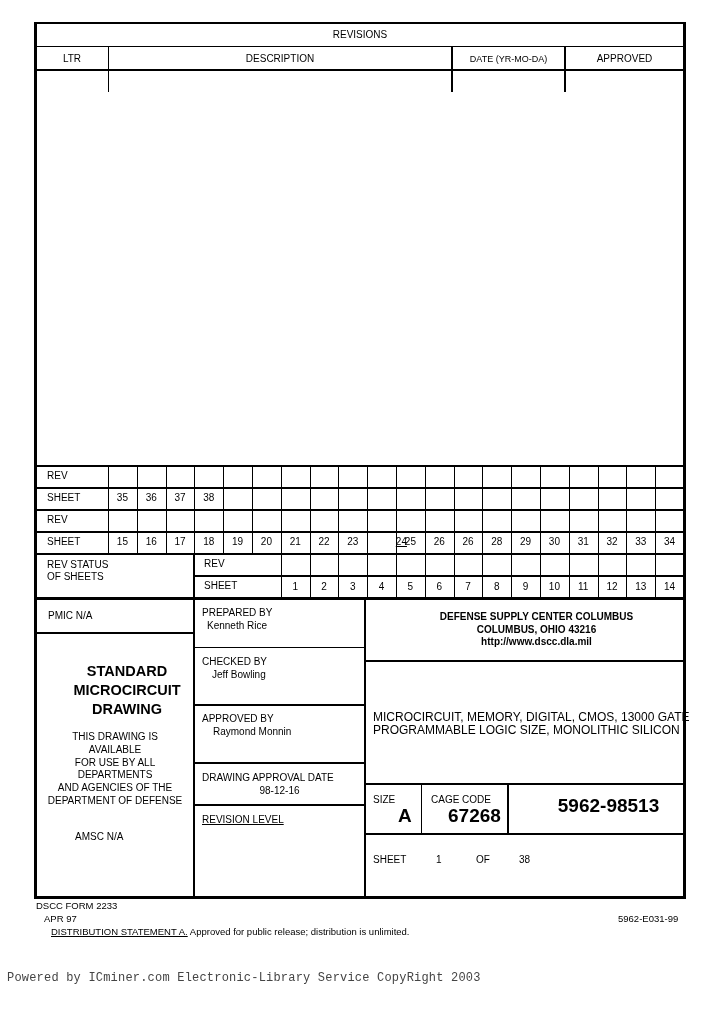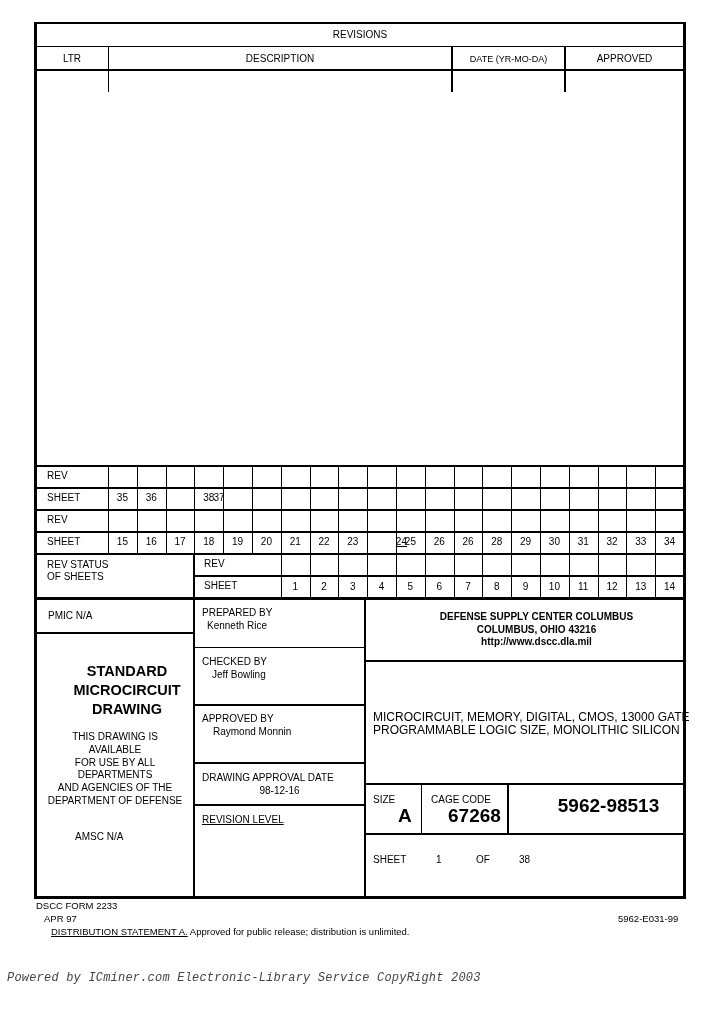--- a/index.html
+++ b/index.html
@@ -4,21 +4,21 @@
 <style>
   html,body{margin:0;padding:0;background:#fff;}
   body{width:720px;height:1012px;position:relative;overflow:hidden;font-family:"Liberation Sans",sans-serif;color:#000;}
   .abs{position:absolute;}
   .hl{position:absolute;background:#000;}
   .vl{position:absolute;background:#000;}
   .t{position:absolute;font-size:10px;white-space:nowrap;line-height:12px;}
   .c{text-align:center;}
   .cell{position:absolute;font-size:10px;text-align:center;line-height:22px;}
   .bold{font-weight:bold;padding-left:12px;}
-  .mono{font-family:"Liberation Mono",monospace;font-style:italic;}
+  .mono{font-family:"Liberation Mono",monospace;}
 </style>
 </head>
 <body>
 
 <div class="vl" style="left:34px;top:22px;width:3px;height:876px;"></div>
 <div class="vl" style="left:683px;top:22px;width:3px;height:876px;"></div>
 <div class="hl" style="left:34px;top:22px;width:652px;height:2px;"></div>
 <div class="hl" style="left:34px;top:896px;width:652px;height:3px;"></div>
 
 <div>
@@ -82,21 +82,21 @@
     <div class="t" style="left:47px;top:514px;">REV</div>
     <div class="t" style="left:47px;top:536px;">SHEET</div>
     <div class="t" style="left:47px;top:559px;">REV STATUS</div>
     <div class="t" style="left:47px;top:571px;">OF SHEETS</div>
     <div class="t" style="left:204px;top:558px;">REV</div>
     <div class="t" style="left:204px;top:580px;">SHEET</div>
     <div class="cell" style="left:108px;width:28.8px;top:487px;height:22px;">35</div>
     <div class="cell" style="left:108px;width:28.8px;top:531px;height:22px;">15</div>
     <div class="cell" style="left:136.8px;width:28.8px;top:487px;height:22px;">36</div>
     <div class="cell" style="left:136.8px;width:28.8px;top:531px;height:38px;">16</div>
-    <div class="cell" style="left:165.6px;width:28.8px;top:487px;height:22px;margin-left:39px;">37</div>
+    <div class="cell" style="left:165.6px;width:28.8px;top:487px;height:22px;">37</div>
     <div class="cell" style="left:165.6px;width:28.8px;top:531px;height:22px;">17</div>
     <div class="cell" style="left:194.4px;width:28.8px;top:487px;height:22px;">38</div>
     <div class="cell" style="left:194.4px;width:28.8px;top:531px;height:22px;">18</div>
     <div class="cell" style="left:223.2px;width:28.8px;top:487px;height:22px;"></div>
     <div class="cell" style="left:223.2px;width:28.8px;top:531px;height:22px;">19</div>
     <div class="cell" style="left:252px;width:28.8px;top:487px;height:22px;"></div>
     <div class="cell" style="left:252px;width:28.8px;top:531px;height:22px;">20</div>
     <div class="cell" style="left:280.8px;width:28.8px;top:487px;height:22px;"></div>
     <div class="cell" style="left:280.8px;width:28.8px;top:531px;height:22px;">21</div>
     <div class="cell" style="left:309.6px;width:28.8px;top:487px;height:22px;"></div>

